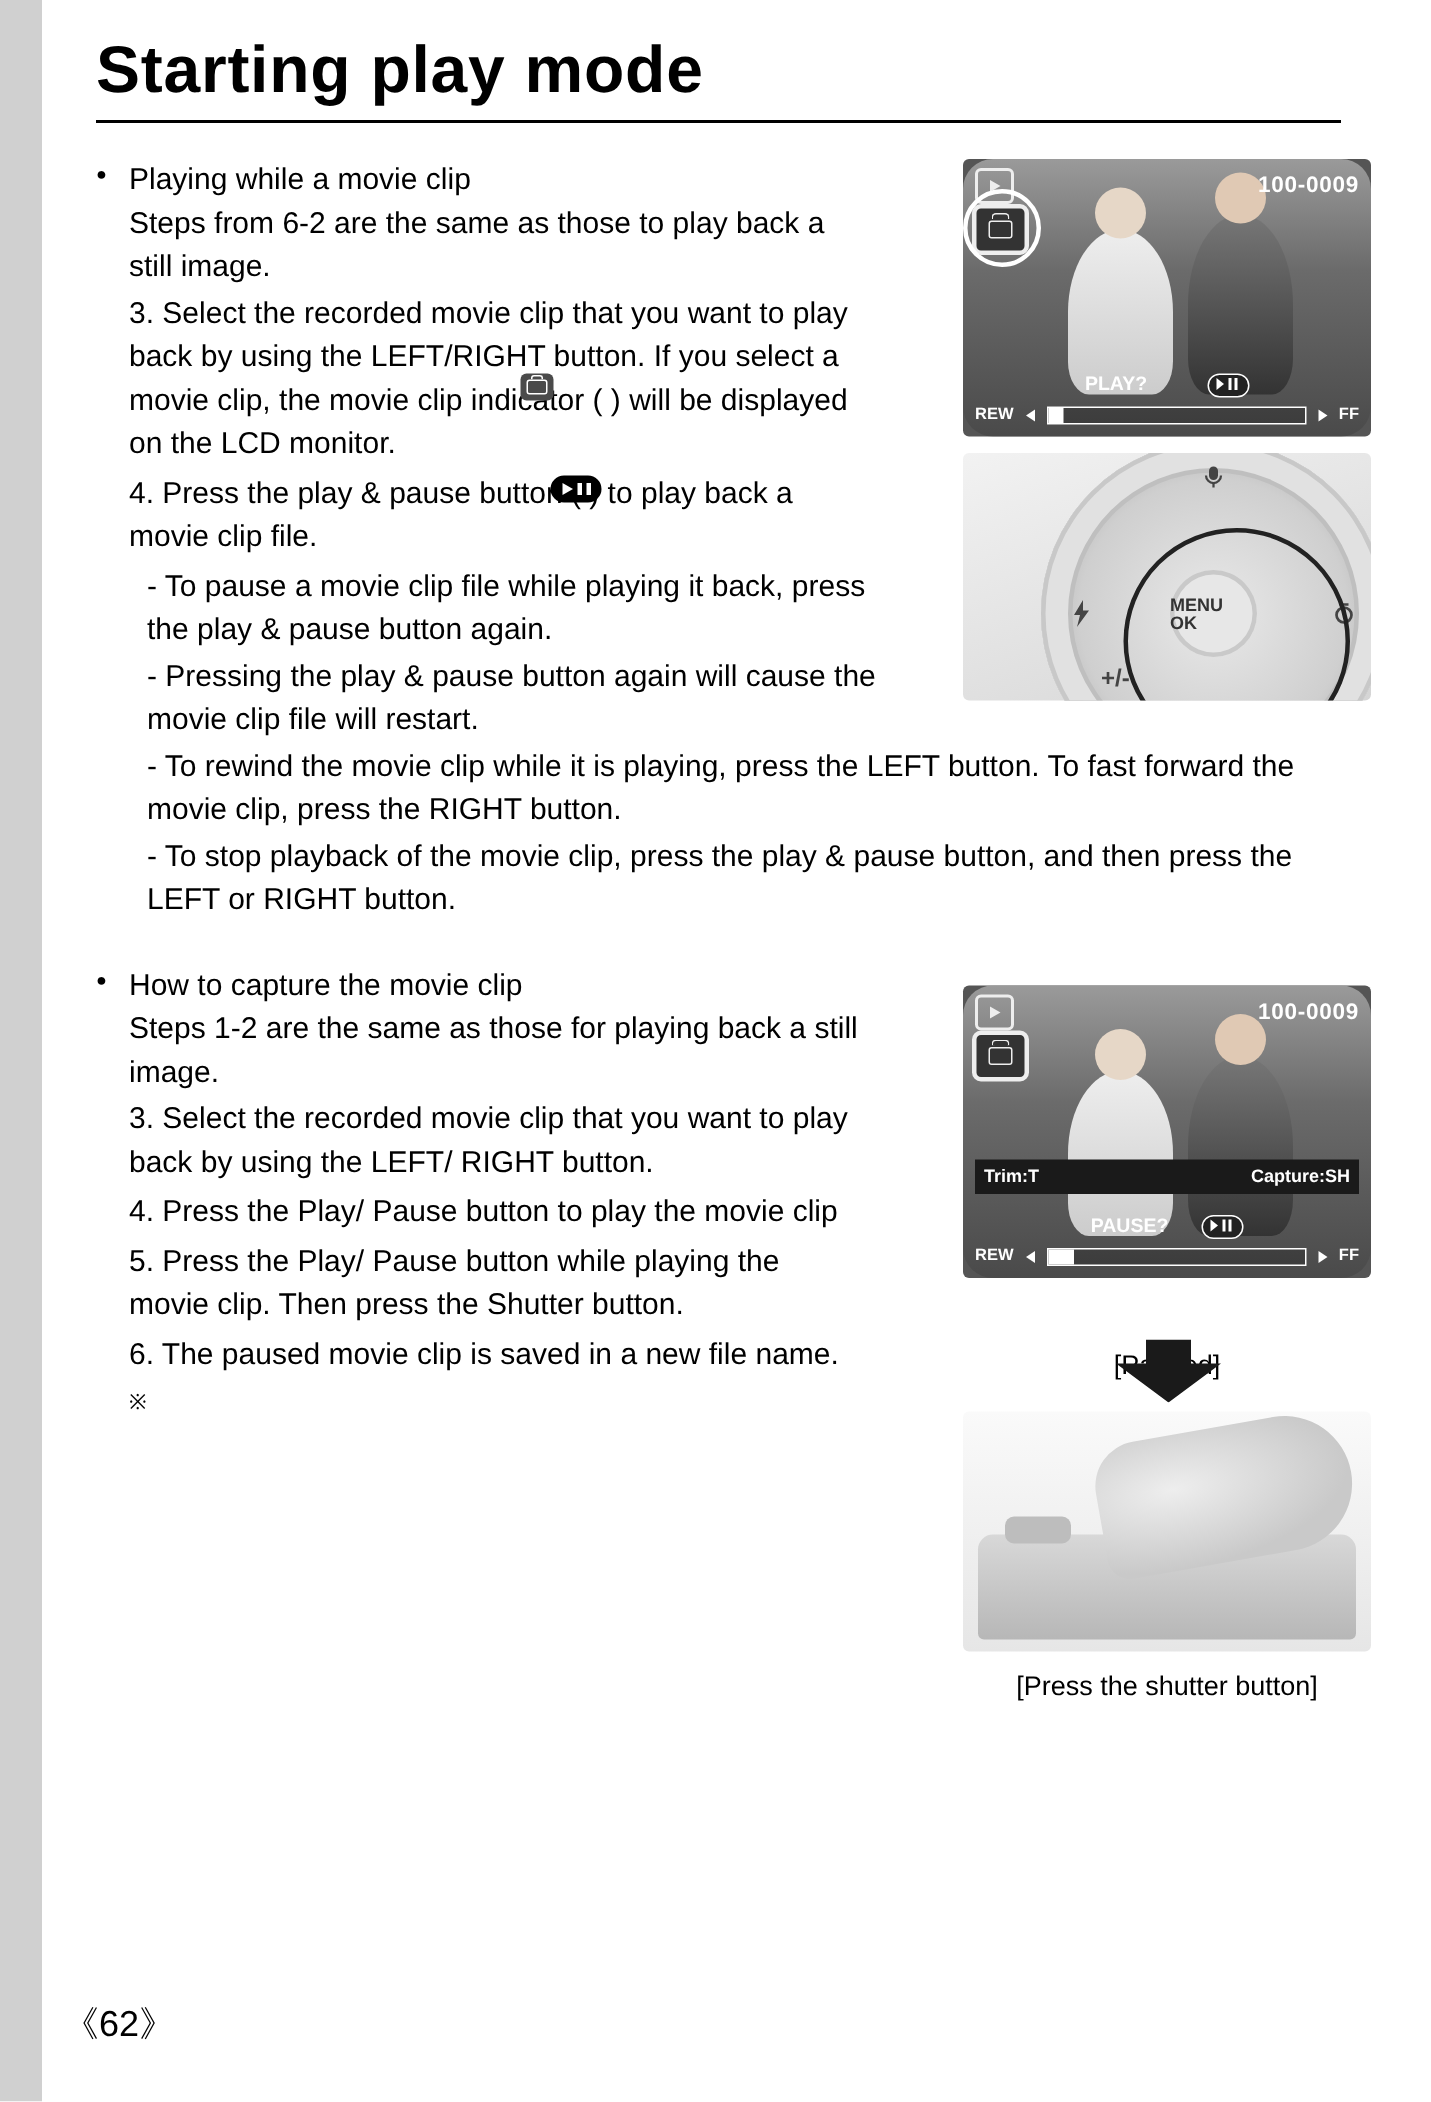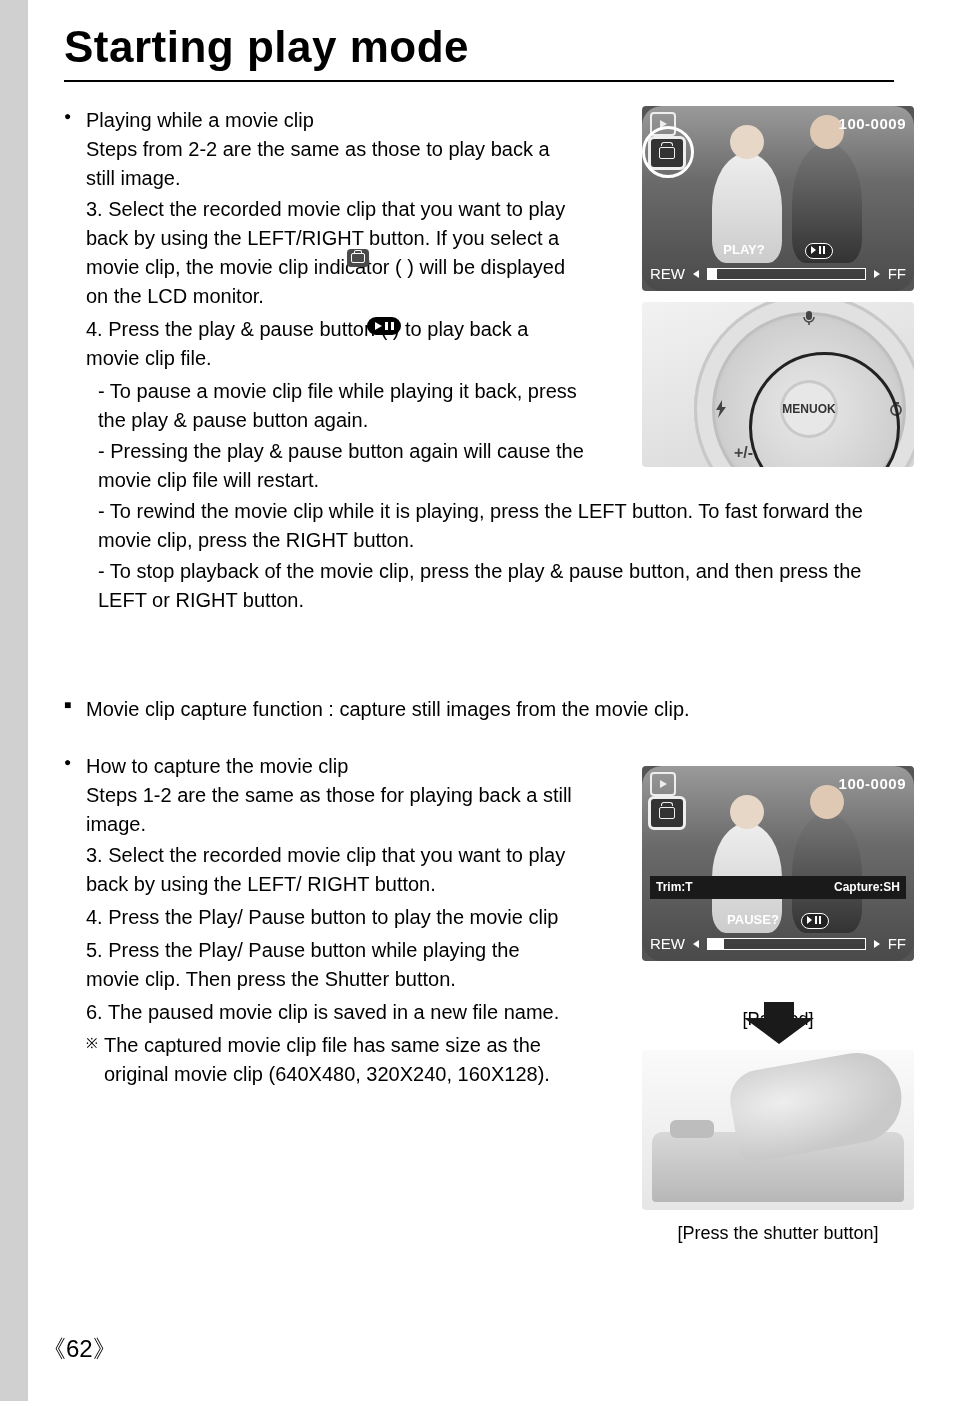--- a/index.html
+++ b/index.html
@@ -132,21 +132,21 @@
   .osd-row { display:flex; align-items:center; gap:8px; font-size:13px; font-weight:bold;}
   .osd-row .grow { flex:1; }
   .pp-pill {
     width:26px; height:14px; border:1.5px solid #fff; border-radius:8px; position:relative; background:#222;
   }
   .pp-pill::before { content:""; position:absolute; left:5px; top:2.5px; border-left:5px solid #fff; border-top:4px solid transparent; border-bottom:4px solid transparent;}
   .pp-pill::after  { content:""; position:absolute; left:13px; top:2.5px; width:2px; height:8px; border-left:2px solid #fff; border-right:2px solid #fff;}
   .progress {
     height:10px; border:1.5px solid #fff; position:relative; background:rgba(0,0,0,0.2);}
   .progress .fill { position:absolute; left:0; top:0; bottom:0; width:6%; background:#fff;}
-  .rew, .ff { font-size:15px; font-weight:normal;}
+  .rew, .ff { font-size:11px; font-weight:bold;}
   .tri-l, .tri-r { display:inline-block; vertical-align:middle;}
   .tri-l { border-right:6px solid #fff; border-top:4px solid transparent; border-bottom:4px solid transparent;}
   .tri-r { border-left:6px solid #fff; border-top:4px solid transparent; border-bottom:4px solid transparent;}
 
   .osd-bar {
     display:flex; gap:0; font-size:12px; font-weight:bold;
   }
   .osd-bar .cell {
     flex:1; background:#1a1a1a; padding:3px 6px;
   }
@@ -158,21 +158,21 @@
     background:linear-gradient(160deg,#f2f2f2,#d5d5d5);
   }
   .wheel {
     position:absolute; right:-10px; top:-8px; width:230px; height:230px; border-radius:50%;
     background: radial-gradient(circle at 50% 50%, #e9e9e9 0%, #cfcfcf 55%, #b9b9b9 70%, #dcdcdc 100%);
     box-shadow: inset 0 0 0 3px #c8c8c8, inset 0 0 0 18px #e1e1e1, inset 0 0 0 21px #bfbfbf;
   }
   .wheel .center {
     position:absolute; left:50%; top:50%; transform:translate(-50%,-50%);
     width:58px; height:58px; border-radius:50%; background:#e7e7e7; box-shadow: inset 0 0 0 3px #c9c9c9;
-    display:flex; align-items:center; justify-content:center; flex-direction:row; font-size:12px; font-weight:bold; color:#333;
+    display:flex; align-items:flex-start; justify-content:center; flex-direction:column; font-size:12px; font-weight:bold; color:#333;
   }
   .wheel .lbl { position:absolute; font-size:14px; color:#444; font-weight:bold;}
   .wheel .lbl.mic   { top:16px; left:50%; transform:translateX(-50%);}
   .wheel .lbl.flash { left:20px; top:50%; transform:translateY(-50%);}
   .wheel .lbl.timer { right:20px; top:50%; transform:translateY(-50%);}
   .wheel .lbl.macro { bottom:42px; left:50%; transform:translateX(-50%);}
   .wheel .lbl svg { display:block; }
   .wheel .lbl.ev   { left:40px; bottom:60px;}
   .wheel-callout {
     position:absolute; border:3px solid #222; border-radius:50%;
@@ -208,21 +208,21 @@
 
 <div class="page">
   <div class="title">Starting play mode</div>
   <hr class="rule">
 
   <div class="content">
 
     <div class="row">
       <div class="textcol">
         <div class="bulleted">Playing while a movie clip</div>
-        <div style="padding-left:22px;">Steps from 2-2 are the same as those to play back a still image.</div>
+        <div style="padding-left:22px;">Steps from 6-2 are the same as those to play back a still image.</div>
         <ol class="steps">
           <li class="step3" style="position:relative;">
             <span>3. Select the recorded movie clip that you want to play back by using the LEFT/RIGHT button. If you select a movie clip, the movie clip indicator (        ) will be displayed on the LCD monitor.</span>
             <span class="inline-icon movie-icon" style="position:absolute; left:258px; top:54px;"></span>
           </li>
           <li style="position:relative;">
             <span>4. Press the play &amp; pause button (            ) to play back a movie clip file.</span>
             <span class="inline-icon playpause-icon" style="position:absolute; left:278px; top:2px;"></span>
           </li>
         </ol>
@@ -296,35 +296,33 @@
         </div>
         <div class="wheel-callout" style="right:14px; bottom:-36px; width:145px; height:145px;"></div>
       </div>
     </div>
 
     <ul class="sub" style="padding-left:34px; margin-top:2px;">
       <li>- To rewind the movie clip while it is playing, press the LEFT button. To fast forward the movie clip, press the RIGHT button.</li>
       <li>- To stop playback of the movie clip, press the play &amp; pause button, and then press the LEFT or RIGHT button.</li>
     </ul>
 
-    <div class="squared" style="margin-top:80px;">Movie clip capture function : capture still images from the movie clip.</div>
 
     <div class="row" style="margin-top:28px;">
       <div class="textcol2">
         <div class="bulleted">How to capture the movie clip</div>
         <div style="padding-left:22px;">Steps 1-2 are the same as those for playing back a still image.</div>
         <ol class="steps">
           <li>3. Select the recorded movie clip that you want to play back by using the LEFT/ RIGHT button.</li>
           <li>4. Press the Play/ Pause button to play the movie clip</li>
           <li>5. Press the Play/ Pause button while playing the movie clip. Then press the Shutter button.</li>
           <li>6. The paused movie clip is saved in a new file name.</li>
         </ol>
         <div class="note" style="padding-left:40px;">
           <span class="mark" style="left:22px;">※</span>
-          <span>The captured movie clip file has same size as the original movie clip (640X480, 320X240, 160X128).</span>
         </div>
       </div>
 
       <div class="shot" style="height:195px; left:578px; top:14px;">
         <div class="scene">
           <div class="bride"></div>
             <div class="groom"></div>
           <div class="osd-top">
             <div class="osd-play-rounded"></div>
             <div class="osd-filecount">100-0009</div>

